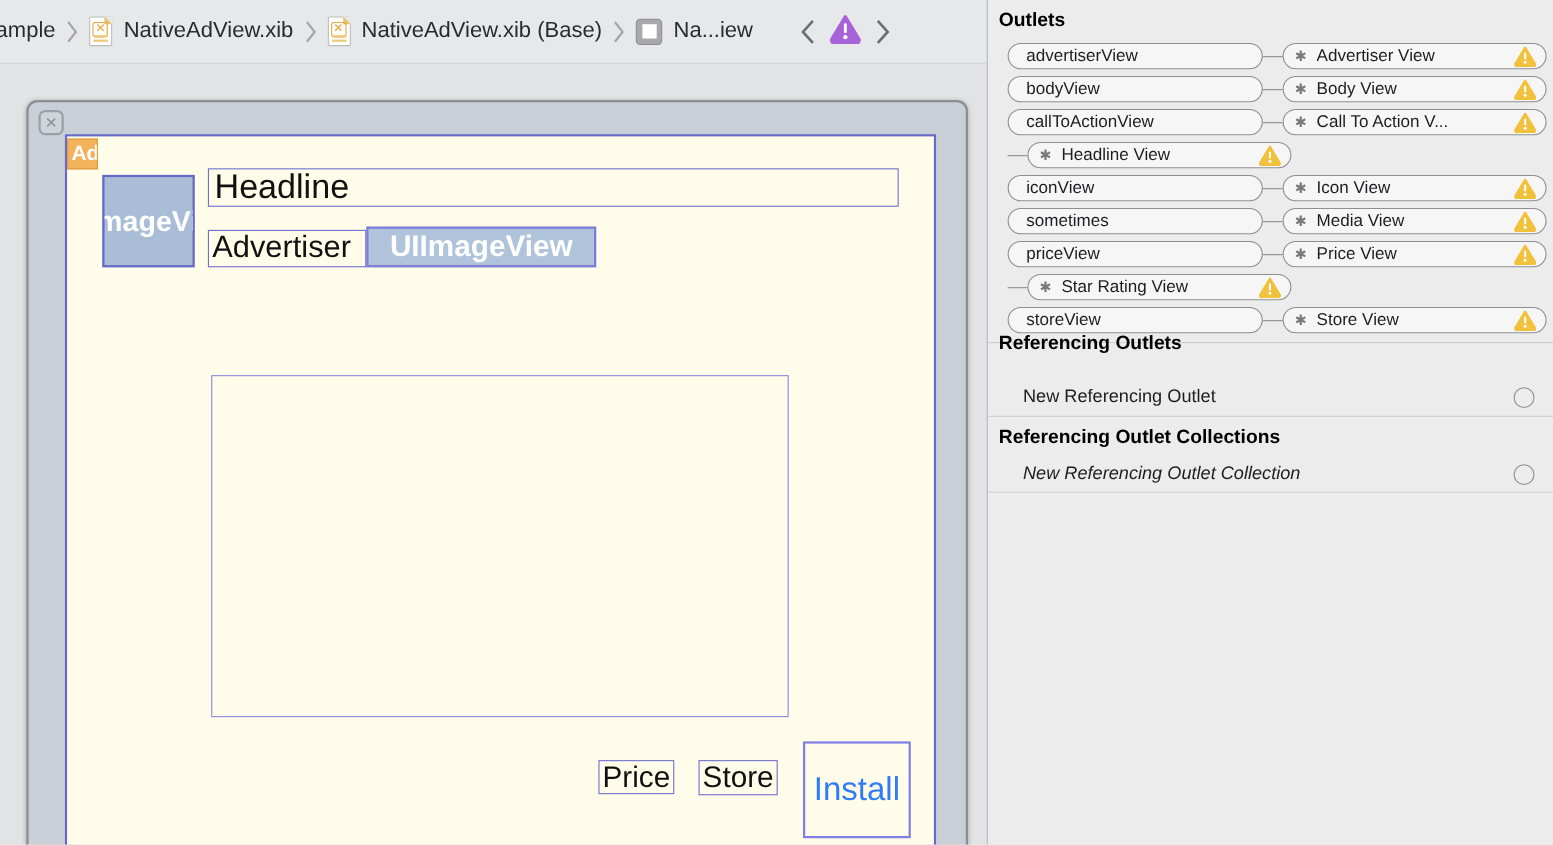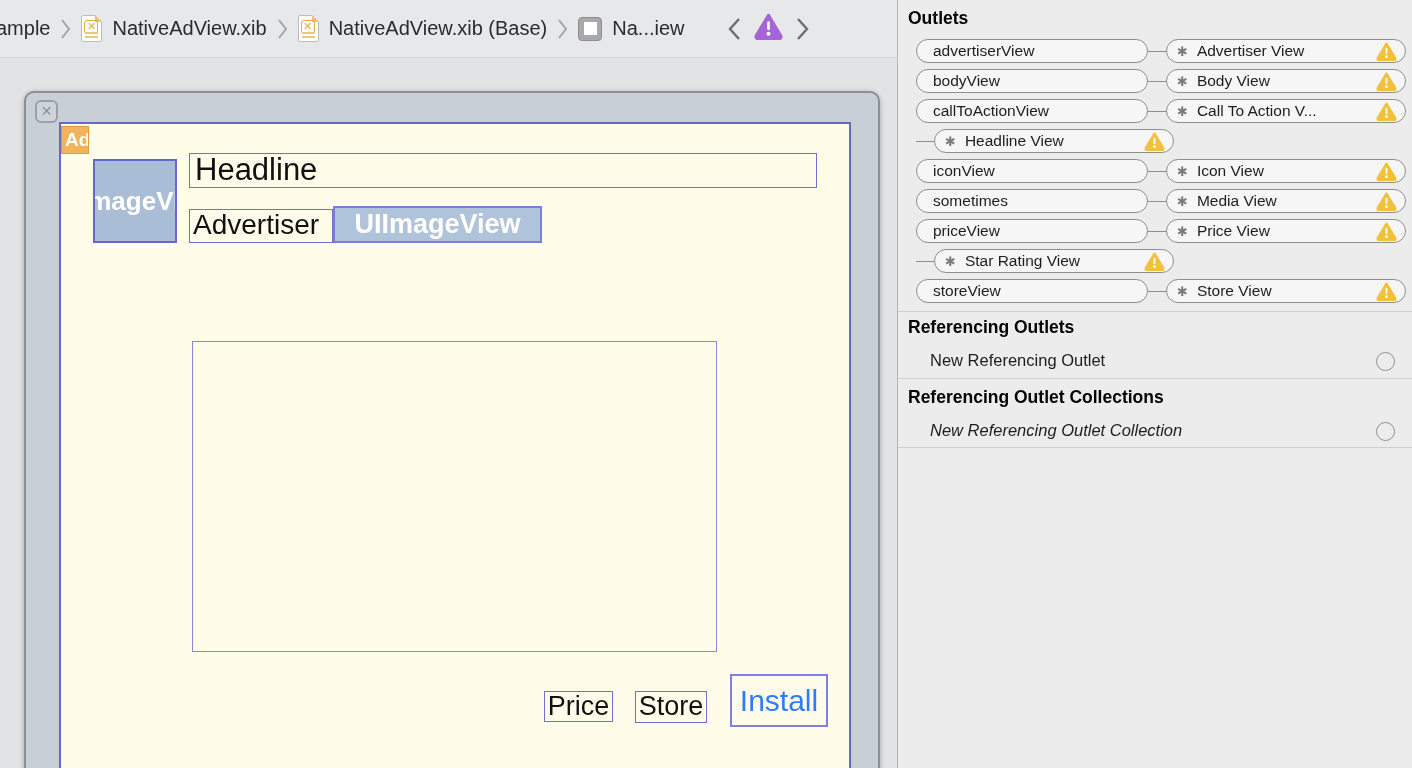--- a/index.html
+++ b/index.html
@@ -62,30 +62,30 @@
              line-height:33px; letter-spacing:-0.4px; padding:1px 0 0 2px; overflow:hidden; }
   .bodybox div { white-space:nowrap; }
   .mediabox { position:absolute; left:131px; top:217px; width:525px; height:311px;
               border:1.5px solid #8787dd; }
   .pricebox { position:absolute; left:483px; top:567px; width:69px; height:31px;
               border:1.5px solid #7070cf; font-size:27px; line-height:28px;
               color:#111111; text-align:center; white-space:nowrap; overflow:hidden; }
   .storebox { position:absolute; left:574px; top:567px; width:72px; height:32px;
               border:1.5px solid #7070cf; font-size:27px; line-height:29px;
               color:#111111; text-align:center; white-space:nowrap; overflow:hidden; }
-  .installbox { position:absolute; left:669px; top:550px; width:98px; height:53px;
+  .installbox { position:absolute; left:669px; top:550px; width:98px; height:88px;
                 border:2px solid #7f7fe8; color:#2f7cf6; font-size:30px;
                 display:flex; align-items:center; justify-content:center; }
 
   
   .panel { position:absolute; left:897px; top:0; width:515px; height:768px;
            background:#ececec; border-left:1px solid #b5b6b8; }
   .sec-title { position:absolute; left:10px; font-size:17.5px; font-weight:bold; color:#000000; }
   .t-outlets { top:8px; }
-  .t-refout  { top:317px; }
+  .t-refout  { top:301px; }
   .t-refcol  { top:387px; }
   .rows { position:absolute; left:18px; top:39px; width:492px; }
   .o-row { display:flex; align-items:center; height:24px; margin-bottom:6px; }
   .pill { height:24px; border:1.5px solid #8e8e8e; border-radius:12px;
           background:#f6f6f6; display:flex; align-items:center; overflow:hidden; }
   .pill.left  { width:232px; padding-left:16px; flex:0 0 auto; }
   .pill.right { width:240px; padding:0 8px 0 10px; flex:0 0 auto; }
   .pill .src { font-size:15.5px; color:#1d1d1f; white-space:nowrap; }
   .conn { width:18px; height:0; border-top:1.5px solid #8e8e8e; flex:0 0 auto; }
   .ast { color:#7a7a7a; font-size:13px; margin-right:9px; flex:0 0 auto; }

